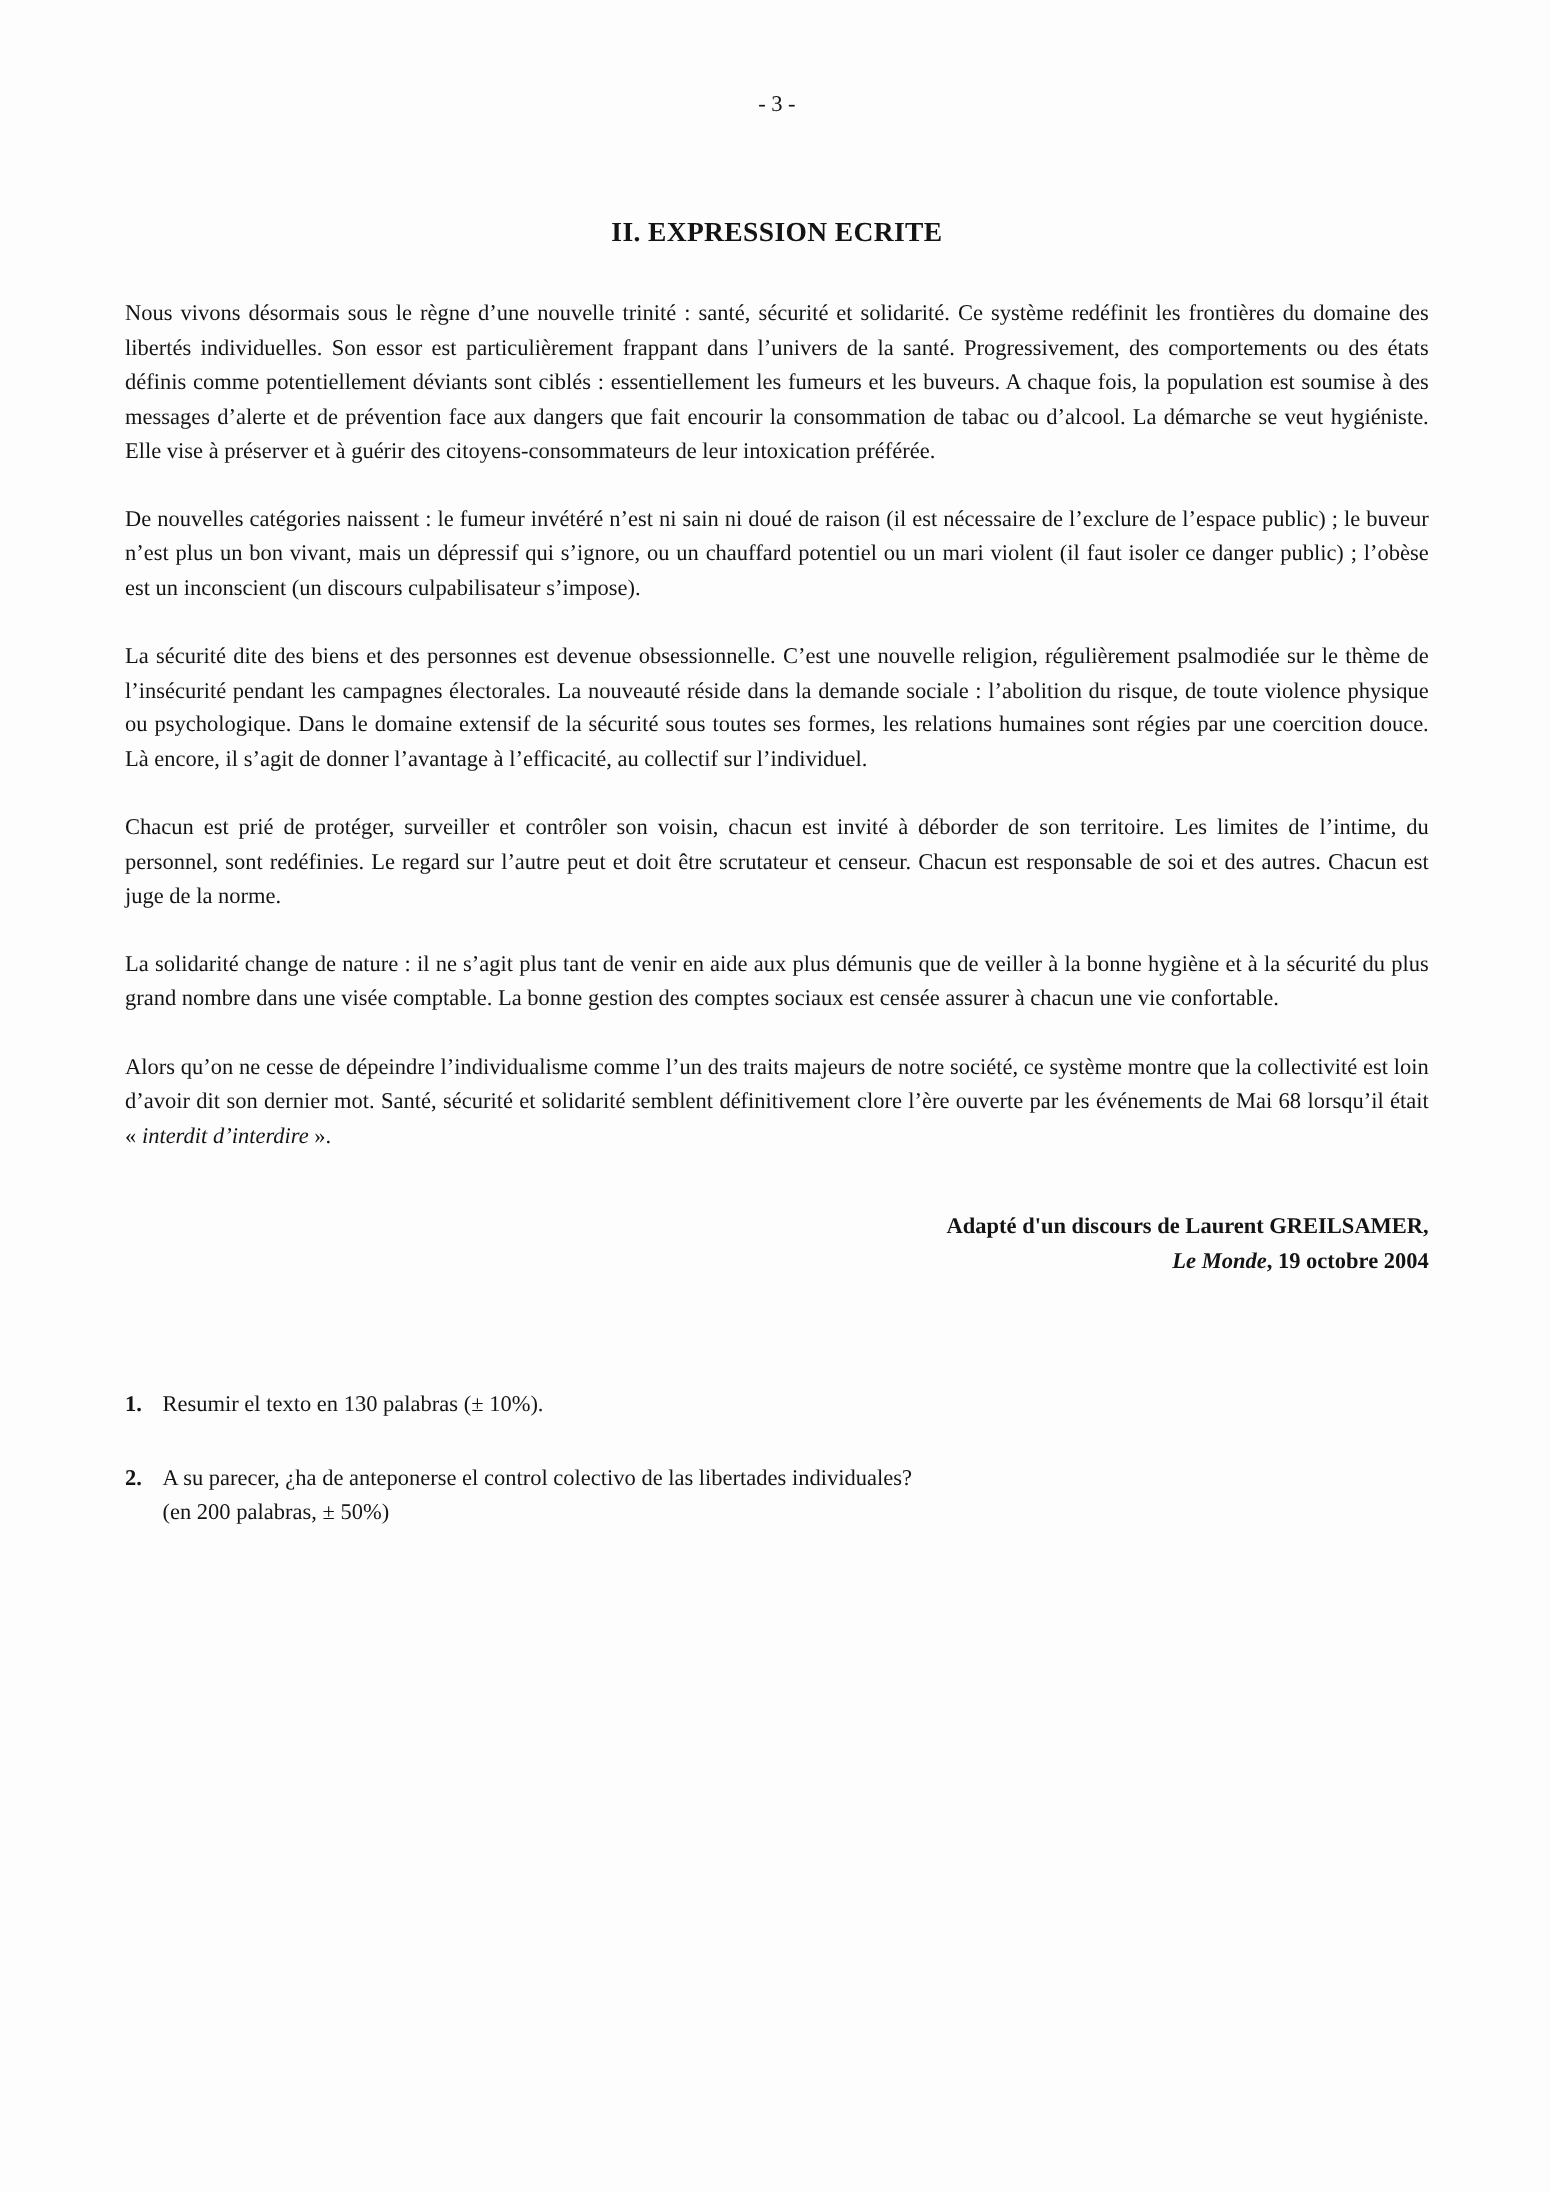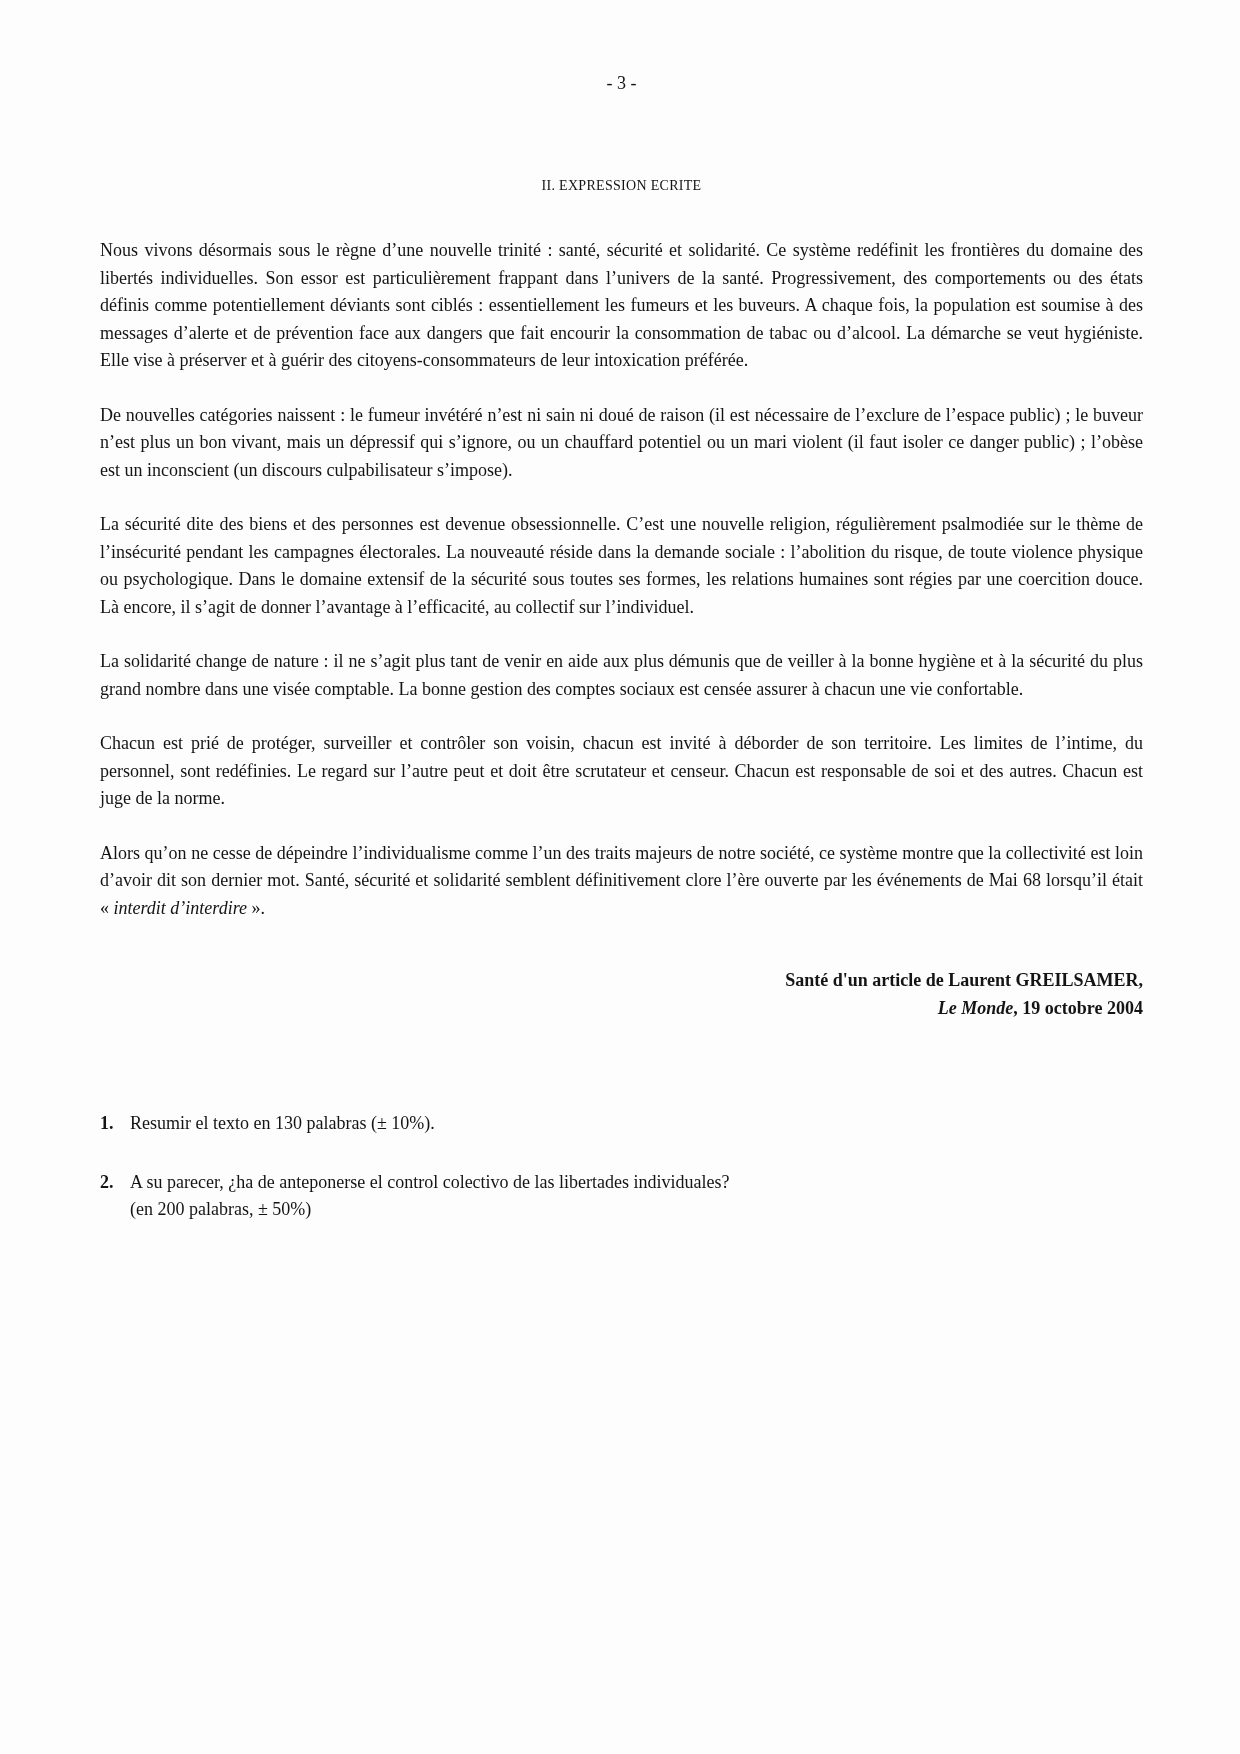--- a/index.html
+++ b/index.html
@@ -19,22 +19,22 @@
     line-height: 27.5px;
     box-sizing: border-box;
     padding: 70px 97px 0 100px;
     overflow: hidden;
   }
   .page-number {
     text-align: center;
   }
   .doc-title {
     text-align: center;
-    font-weight: 400;
-    font-size: 14px;
+    font-weight: 700;
+    font-size: 22px;
     margin: 74px 0 38px 0;
     letter-spacing: 0.3px;
   }
   .body-par {
     text-align: justify;
     margin: 0 0 27px 0;
   }
   .italic-phrase {
     font-style: italic;
   }
@@ -82,30 +82,30 @@
 
   <h1 class="doc-title">II. EXPRESSION ECRITE</h1>
 
   <div>
     <p class="body-par">Nous vivons désormais sous le règne d’une nouvelle trinité : santé, sécurité et solidarité. Ce système redéfinit les frontières du domaine des libertés individuelles. Son essor est particulièrement frappant dans l’univers de la santé. Progressivement, des comportements ou des états définis comme potentiellement déviants sont ciblés : essentiellement les fumeurs et les buveurs. A chaque fois, la population est soumise à des messages d’alerte et de prévention face aux dangers que fait encourir la consommation de tabac ou d’alcool. La démarche se veut hygiéniste. Elle vise à préserver et à guérir des citoyens-consommateurs de leur intoxication préférée.</p>
 
     <p class="body-par">De nouvelles catégories naissent : le fumeur invétéré n’est ni sain ni doué de raison (il est nécessaire de l’exclure de l’espace public) ; le buveur n’est plus un bon vivant, mais un dépressif qui s’ignore, ou un chauffard potentiel ou un mari violent (il faut isoler ce danger public) ; l’obèse est un inconscient (un discours culpabilisateur s’impose).</p>
 
     <p class="body-par">La sécurité dite des biens et des personnes est devenue obsessionnelle. C’est une nouvelle religion, régulièrement psalmodiée sur le thème de l’insécurité pendant les campagnes électorales. La nouveauté réside dans la demande sociale : l’abolition du risque, de toute violence physique ou psychologique. Dans le domaine extensif de la sécurité sous toutes ses formes, les relations humaines sont régies par une coercition douce. Là encore, il s’agit de donner l’avantage à l’efficacité, au collectif sur l’individuel.</p>
 
+    <p class="body-par">Chacun est prié de protéger, surveiller et contrôler son voisin, chacun est invité à déborder de son territoire. Les limites de l’intime, du personnel, sont redéfinies. Le regard sur l’autre peut et doit être scrutateur et censeur. Chacun est responsable de soi et des autres. Chacun est juge de la norme.</p>
+
     <p class="body-par">La solidarité change de nature : il ne s’agit plus tant de venir en aide aux plus démunis que de veiller à la bonne hygiène et à la sécurité du plus grand nombre dans une visée comptable. La bonne gestion des comptes sociaux est censée assurer à chacun une vie confortable.</p>
-
-    <p class="body-par">Chacun est prié de protéger, surveiller et contrôler son voisin, chacun est invité à déborder de son territoire. Les limites de l’intime, du personnel, sont redéfinies. Le regard sur l’autre peut et doit être scrutateur et censeur. Chacun est responsable de soi et des autres. Chacun est juge de la norme.</p>
 
     <p class="body-par"><span>Alors qu’on ne cesse de dépeindre l’individualisme comme l’un des traits majeurs de notre société, ce système montre que la collectivité est loin d’avoir dit son dernier mot. Santé, sécurité et solidarité semblent définitivement clore l’ère ouverte par les événements de Mai 68 lorsqu’il était « </span><span class="italic-phrase">interdit d’interdire</span><span> ».</span></p>
 
   </div>
 
   <div class="attribution">
-    <span class="attribution-line">Santé d'un article de Laurent GREILSAMER,</span>
+    <span class="attribution-line">Adapté d'un discours de Laurent GREILSAMER,</span>
     <span class="attribution-line"><span class="src-italic">Le Monde</span><span>, 19 octobre 2004</span></span>
   </div>
 
   <div class="questions">
 
     <div class="question">
       <span class="q-num">1.</span>
       <span class="q-text">
           <span class="q-line">Resumir el texto en 130 palabras (± 10%).</span>
         </span>

